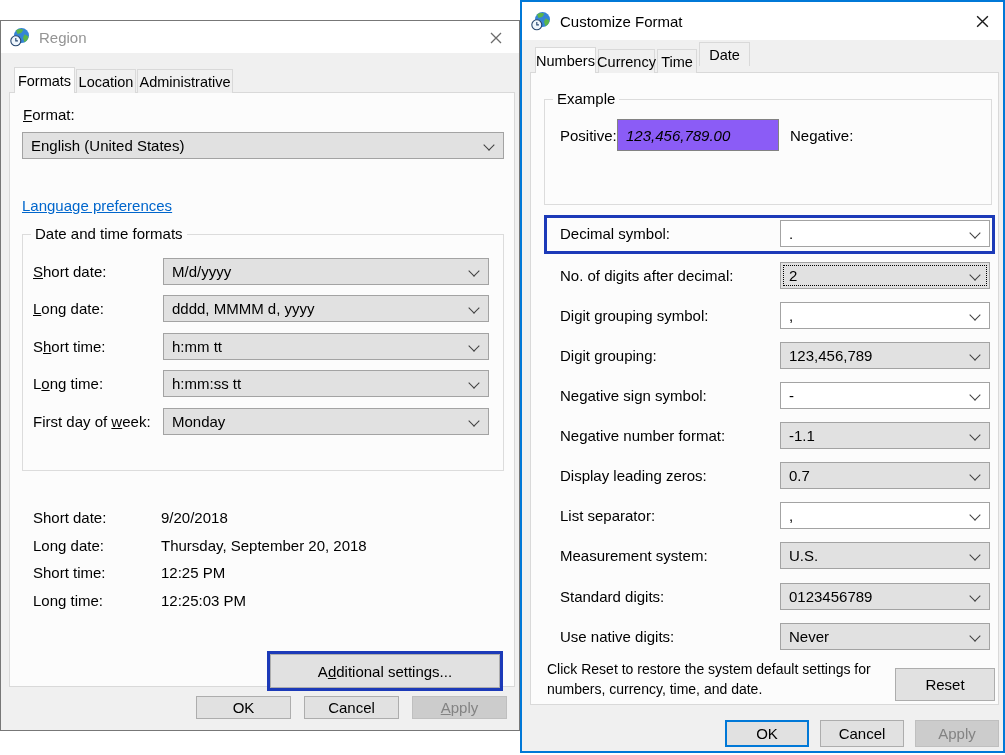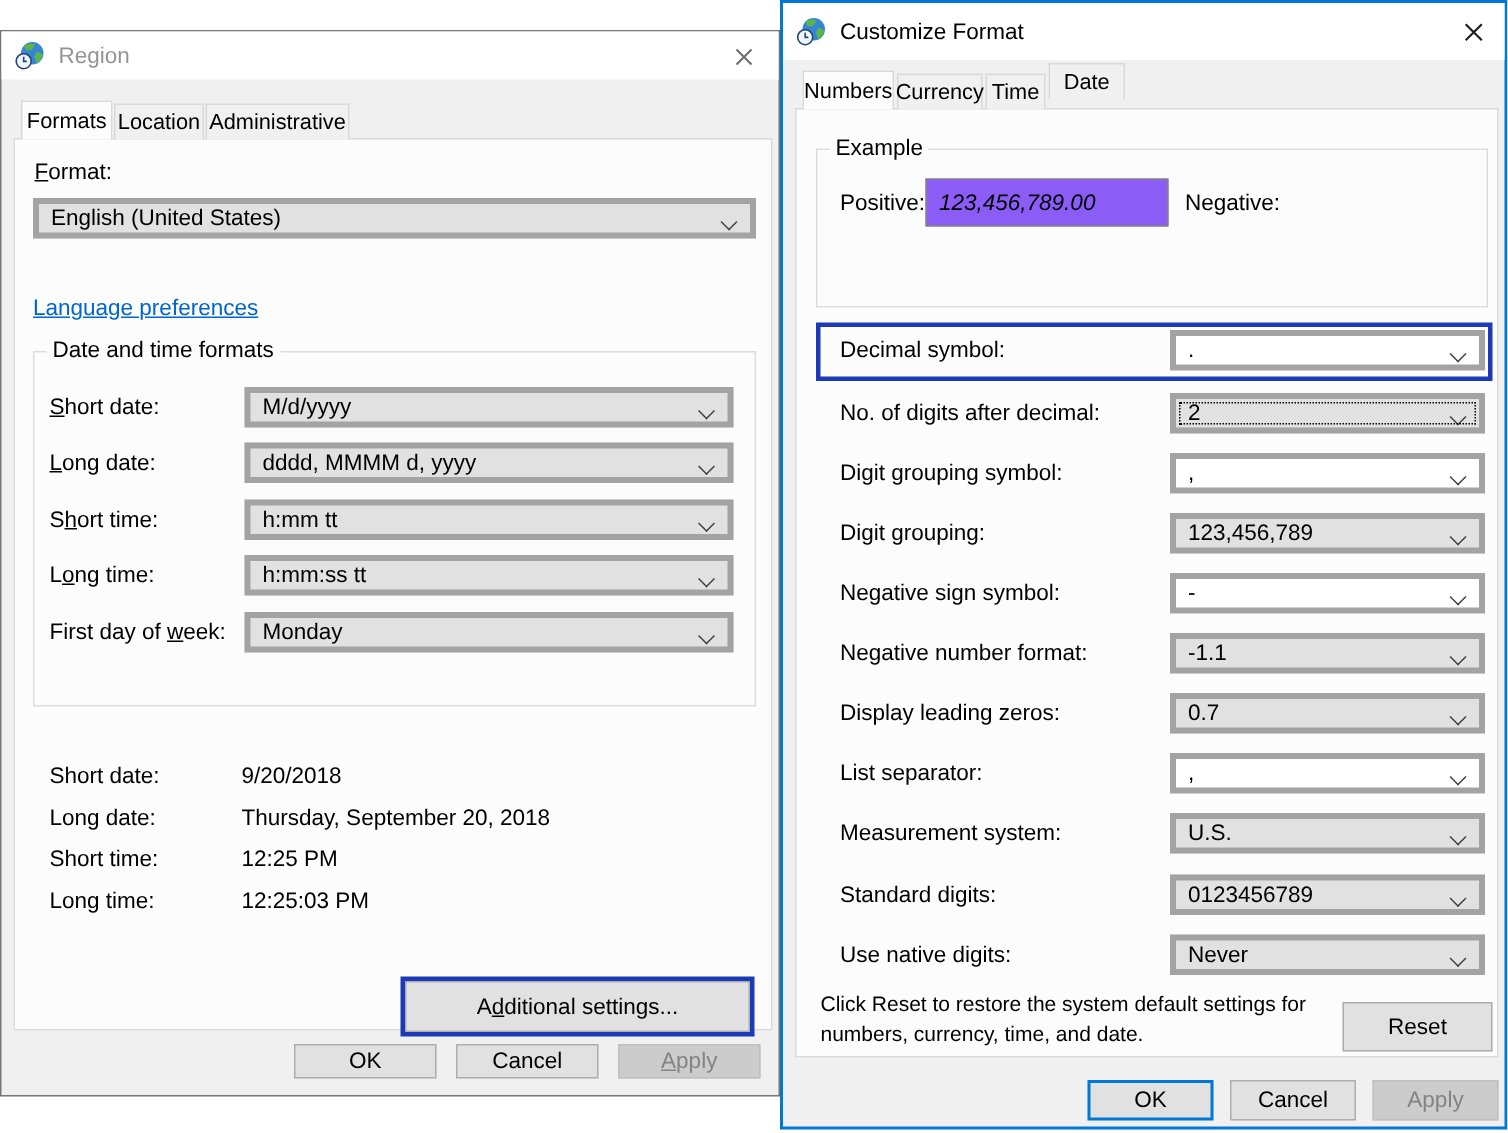--- a/index.html
+++ b/index.html
@@ -13,21 +13,21 @@
   .title-inactive{color:#949494;}
   .app-icon{margin-left:9px;width:20px;height:20px;flex:0 0 auto;}
   .closebtn{position:absolute;top:4px;display:flex;align-items:center;justify-content:center;
             width:34px;height:26px;cursor:default;}
   .tab{position:absolute;box-sizing:border-box;background:#f0f0f0;border:1px solid #d9d9d9;border-bottom:none;
        display:flex;align-items:center;justify-content:center;font-size:14.5px;z-index:2;}
   .tab-sel{background:#fcfcfc;z-index:3;}
   .tabpage{position:absolute;background:#fcfcfc;border:1px solid #d9d9d9;box-sizing:border-box;z-index:0;}
   .group{position:absolute;border:1px solid #dcdcdc;box-sizing:border-box;z-index:1;}
   .group-label{position:absolute;top:-10px;left:8px;background:#fcfcfc;padding:0 4px;white-space:nowrap;}
-  .combo{position:absolute;height:27px;border:4px solid #a3a3a3;box-sizing:border-box;
+  .combo{position:absolute;height:27px;border:1px solid #a3a3a3;box-sizing:border-box;
          display:flex;align-items:center;padding-left:8px;padding-right:8px;white-space:nowrap;overflow:hidden;z-index:1;}
   .combo-gray{background:#e1e1e1;}
   .combo-white{background:#fff;}
   .combo-focus::after{content:"";position:absolute;left:2px;top:2px;right:2px;bottom:2px;border:1px dotted #000;}
   .chev{position:absolute;right:10px;top:8px;width:7px;height:7px;
         border-right:1.6px solid #404040;border-bottom:1.6px solid #404040;transform:rotate(45deg);}
   .textbox{position:absolute;background:#8b5cf6;border:1px solid #828282;box-sizing:border-box;
            display:flex;align-items:center;padding:0 8px;white-space:nowrap;z-index:1;font-style:italic;}
   .btn{position:absolute;background:#e1e1e1;border:1px solid #adadad;box-sizing:border-box;
        display:flex;align-items:center;justify-content:center;white-space:nowrap;z-index:1;}

